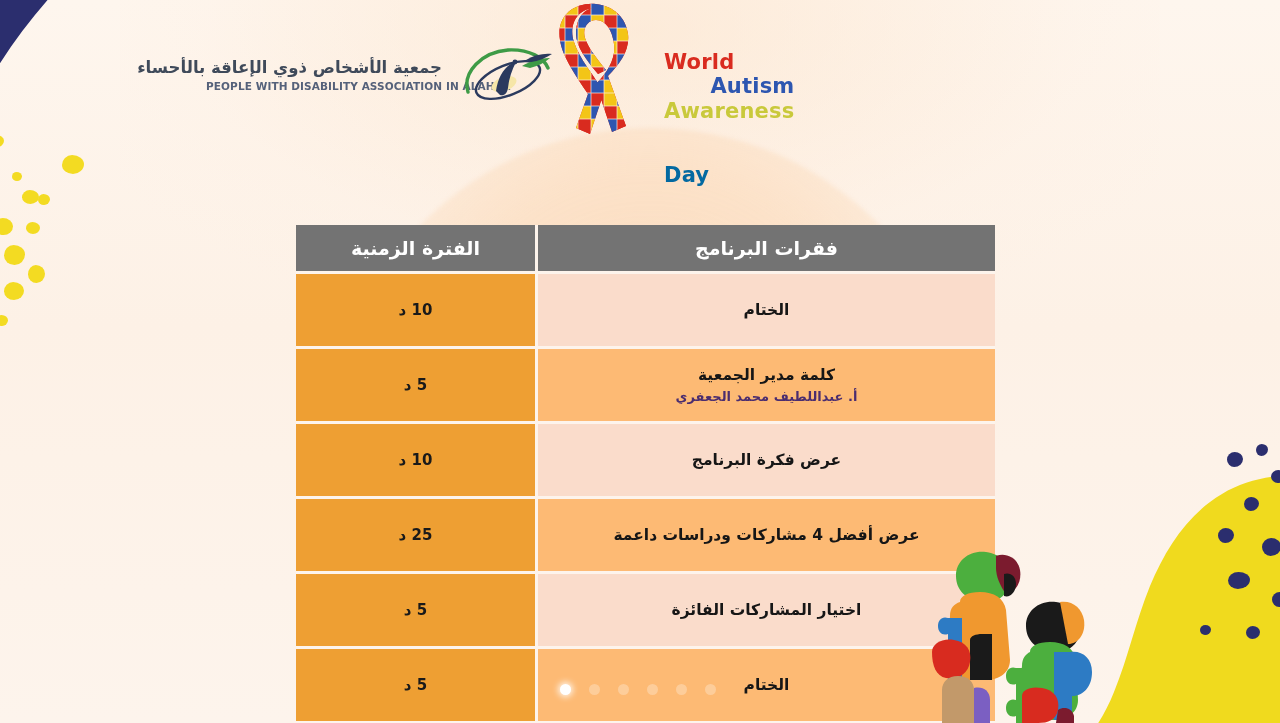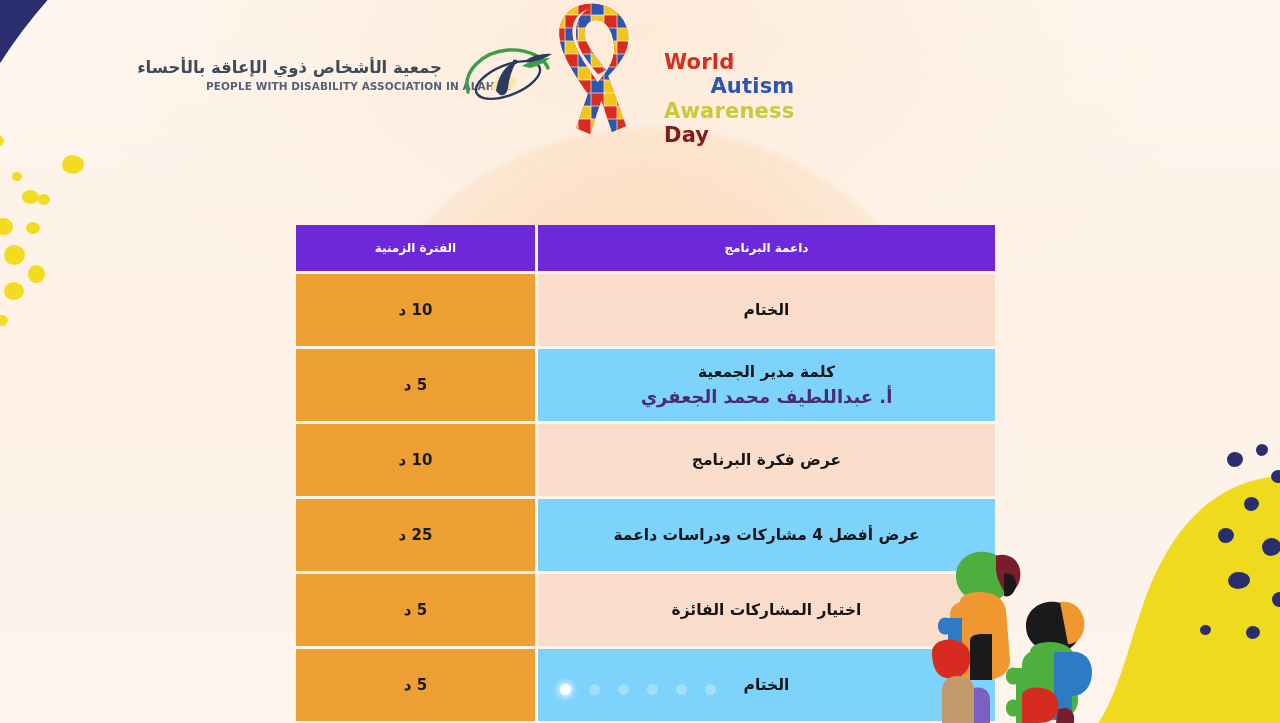--- a/index.html
+++ b/index.html
@@ -134,40 +134,40 @@
     left: 664px;
     top: 50px;
     line-height: 1.16;
     font-weight: 700;
     font-size: 21px;
     letter-spacing: 0.2px;
   }
   .waad-text .l1 { color: #D92B1F; }
   .waad-text .l2 { color: #2D56B0; text-align: right; }
   .waad-text .l3 { color: #C9C93B; }
-  .waad-text .l4 { color: #7f1d1d; }
+  .waad-text .l4 { color: #0369a1; margin-top: 40px; }
 
   
   .schedule {
     position: absolute;
     left: 296px;
     top: 225px;
     width: 699px;
     border-collapse: separate;
     border-spacing: 0;
     direction: rtl;
     table-layout: fixed;
   }
   .schedule col.c-item { width: 460px; }
   .schedule col.c-time { width: 239px; }
 
   .schedule th {
-    background: #6d28d9;
+    background: #737373;
     color: #FFFFFF;
-    font-size: 12px;
+    font-size: 19px;
     font-weight: 700;
     height: 44px;
     text-align: center;
     border-bottom: 3px solid #FDF4EC;
     border-left: 3px solid #FDF4EC;
   }
   .schedule th.last { border-left: none; }
 
   .schedule td {
     text-align: center;
@@ -180,26 +180,26 @@
     height: 64px;
     padding: 4px 10px;
   }
   .schedule td.time {
     background: #EE9F33;
     color: #1A1A1A;
     border-left: none;
     font-size: 15px;
   }
   .schedule tr.odd td.item  { background: #FADCCB; }
-  .schedule tr.even td.item { background: #7dd3fc; }
+  .schedule tr.even td.item { background: #fdba74; }
 
   .sub-name {
     display: block;
     color: #4B2D6F;
-    font-size: 18px;
+    font-size: 13px;
     font-weight: 700;
     margin-top: 5px;
   }
   .main-line { display: block; }
 
   
   .pager {
     position: absolute;
     left: 560px;
     top: 679px;
@@ -396,21 +396,21 @@
     </div>
   </div>
 
   <table class="schedule">
     <colgroup>
       <col class="c-item">
       <col class="c-time">
     </colgroup>
     <thead>
       <tr>
-        <th>داعمة البرنامج</th>
+        <th>فقرات البرنامج</th>
         <th class="last">الفترة الزمنية</th>
       </tr>
     </thead>
     <tbody>
       <tr class="odd">
         <td class="item">
           <span class="main-line">الختام</span>
         </td>
         <td class="time">10 د</td>
       </tr>

